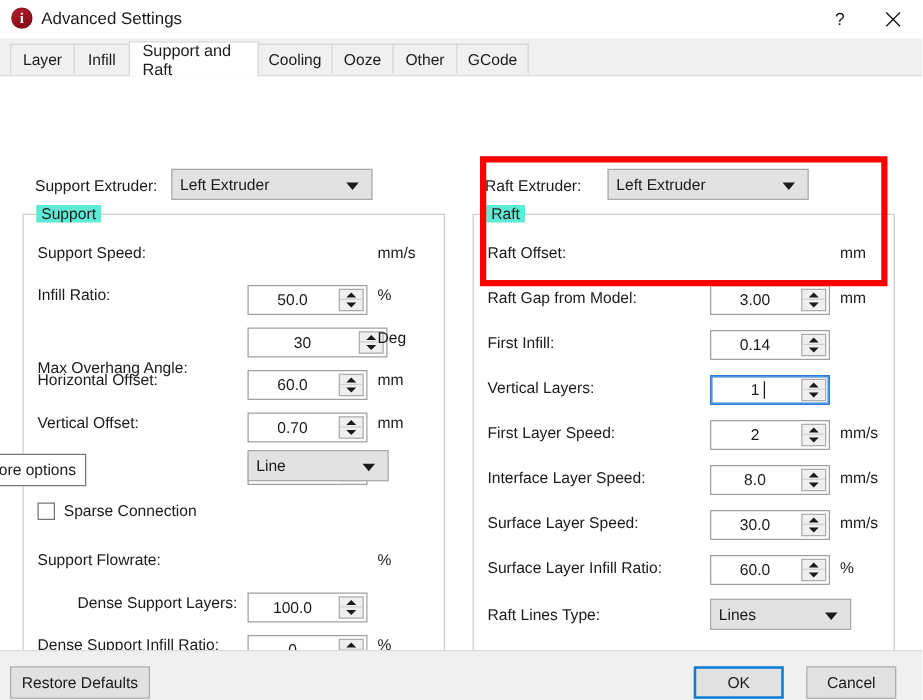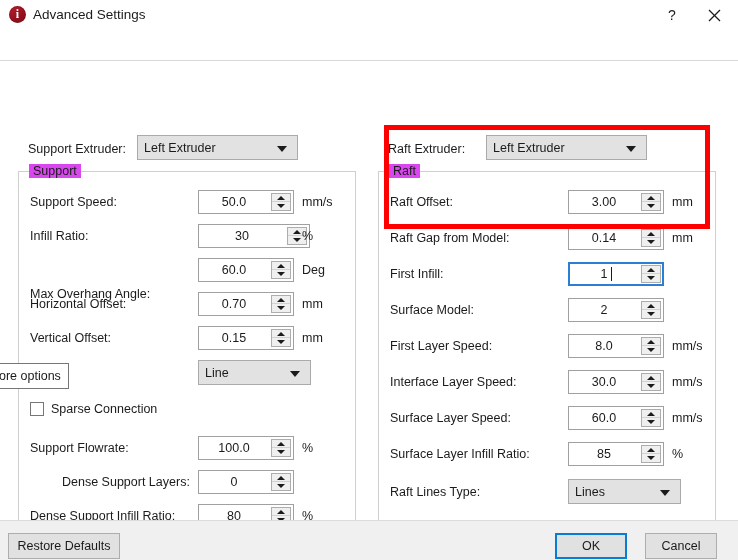--- a/index.html
+++ b/index.html
@@ -101,21 +101,21 @@
 
   
   .groupbox {
     position: absolute;
     border: 1px solid #cfcfcf;
     background: transparent;
   }
   .groupbox-title {
     position: absolute;
     top: -8px; left: 10px;
-    background: #d946ef;
+    background: #5eead4;
     padding: 0 4px;
     font-size: 12.5px;
     color: #1b1b1b;
   }
 
   .row-label {
     position: absolute;
     font-size: 12.5px; color: #1b1b1b;
     white-space: nowrap;
   }
@@ -126,20 +126,21 @@
   }
 
   
   .spin {
     position: absolute;
     height: 24px;
     border: 1px solid #a0a0a0;
     background: #ffffff;
     display: flex;
     align-items: stretch;
+    margin-top: 38px;
   }
   .spin.focused {
     border-color: #2a7fd4;
     box-shadow: inset 0 0 0 1px #2a7fd4;
   }
   .spin .val {
     flex: 1 1 auto;
     display: flex; align-items: center; justify-content: center;
     font-size: 12.5px; color: #1b1b1b;
     padding-right: 2px;
@@ -262,20 +263,43 @@
     <div id="title-text">Advanced Settings</div>
     <div class="win-btn" id="help-btn">?</div>
     <div class="win-btn" id="close-btn">
       <svg width="13" height="13" viewBox="0 0 13 13" aria-hidden="true">
         <line x1="1" y1="1" x2="12" y2="12" stroke="#1b1b1b" stroke-width="1.2"></line>
         <line x1="12" y1="1" x2="1" y2="12" stroke="#1b1b1b" stroke-width="1.2"></line>
       </svg>
     </div>
   </div>
 
+  <div id="tabstrip">
+      <div class="tab" style="left: 8px; width: 52px;">
+        <span>Layer</span>
+      </div>
+      <div class="tab" style="left: 59px; width: 45px;">
+        <span>Infill</span>
+      </div>
+      <div class="tab active" style="left: 103px; width: 104px;">
+        <span>Support and Raft</span>
+      </div>
+      <div class="tab" style="left: 206px; width: 60px;">
+        <span>Cooling</span>
+      </div>
+      <div class="tab" style="left: 265px; width: 50px;">
+        <span>Ooze</span>
+      </div>
+      <div class="tab" style="left: 314px; width: 52px;">
+        <span>Other</span>
+      </div>
+      <div class="tab" style="left: 365px; width: 58px;">
+        <span>GCode</span>
+      </div>
+    </div>
 
   <div id="content">
 
     <div class="panel" id="panel-left">
       <div class="extruder-label" style="left:28px; top:81px;">Support Extruder:</div>
       <div class="combo" style="left:137px; top:74px; width:161px;">
         <span>Left Extruder</span>
         <span class="caret"></span>
       </div>
 
@@ -451,21 +475,21 @@
             <div class="val">1</div>
             <div class="arrows">
               <div>
                 <span class="tri-up"></span>
               </div>
               <div>
                 <span class="tri-dn"></span>
               </div>
             </div>
           </div>
-          <div class="row-label" style="left: 20px; top: 242px;">Surface Model:</div>
+          <div class="row-label" style="left: 20px; top: 242px;">Vertical Layers:</div>
           <div class="spin" style="left: 198px; top: 237px; width: 96px;">
             <div class="val">2</div>
             <div class="arrows">
               <div>
                 <span class="tri-up"></span>
               </div>
               <div>
                 <span class="tri-dn"></span>
               </div>
             </div>

